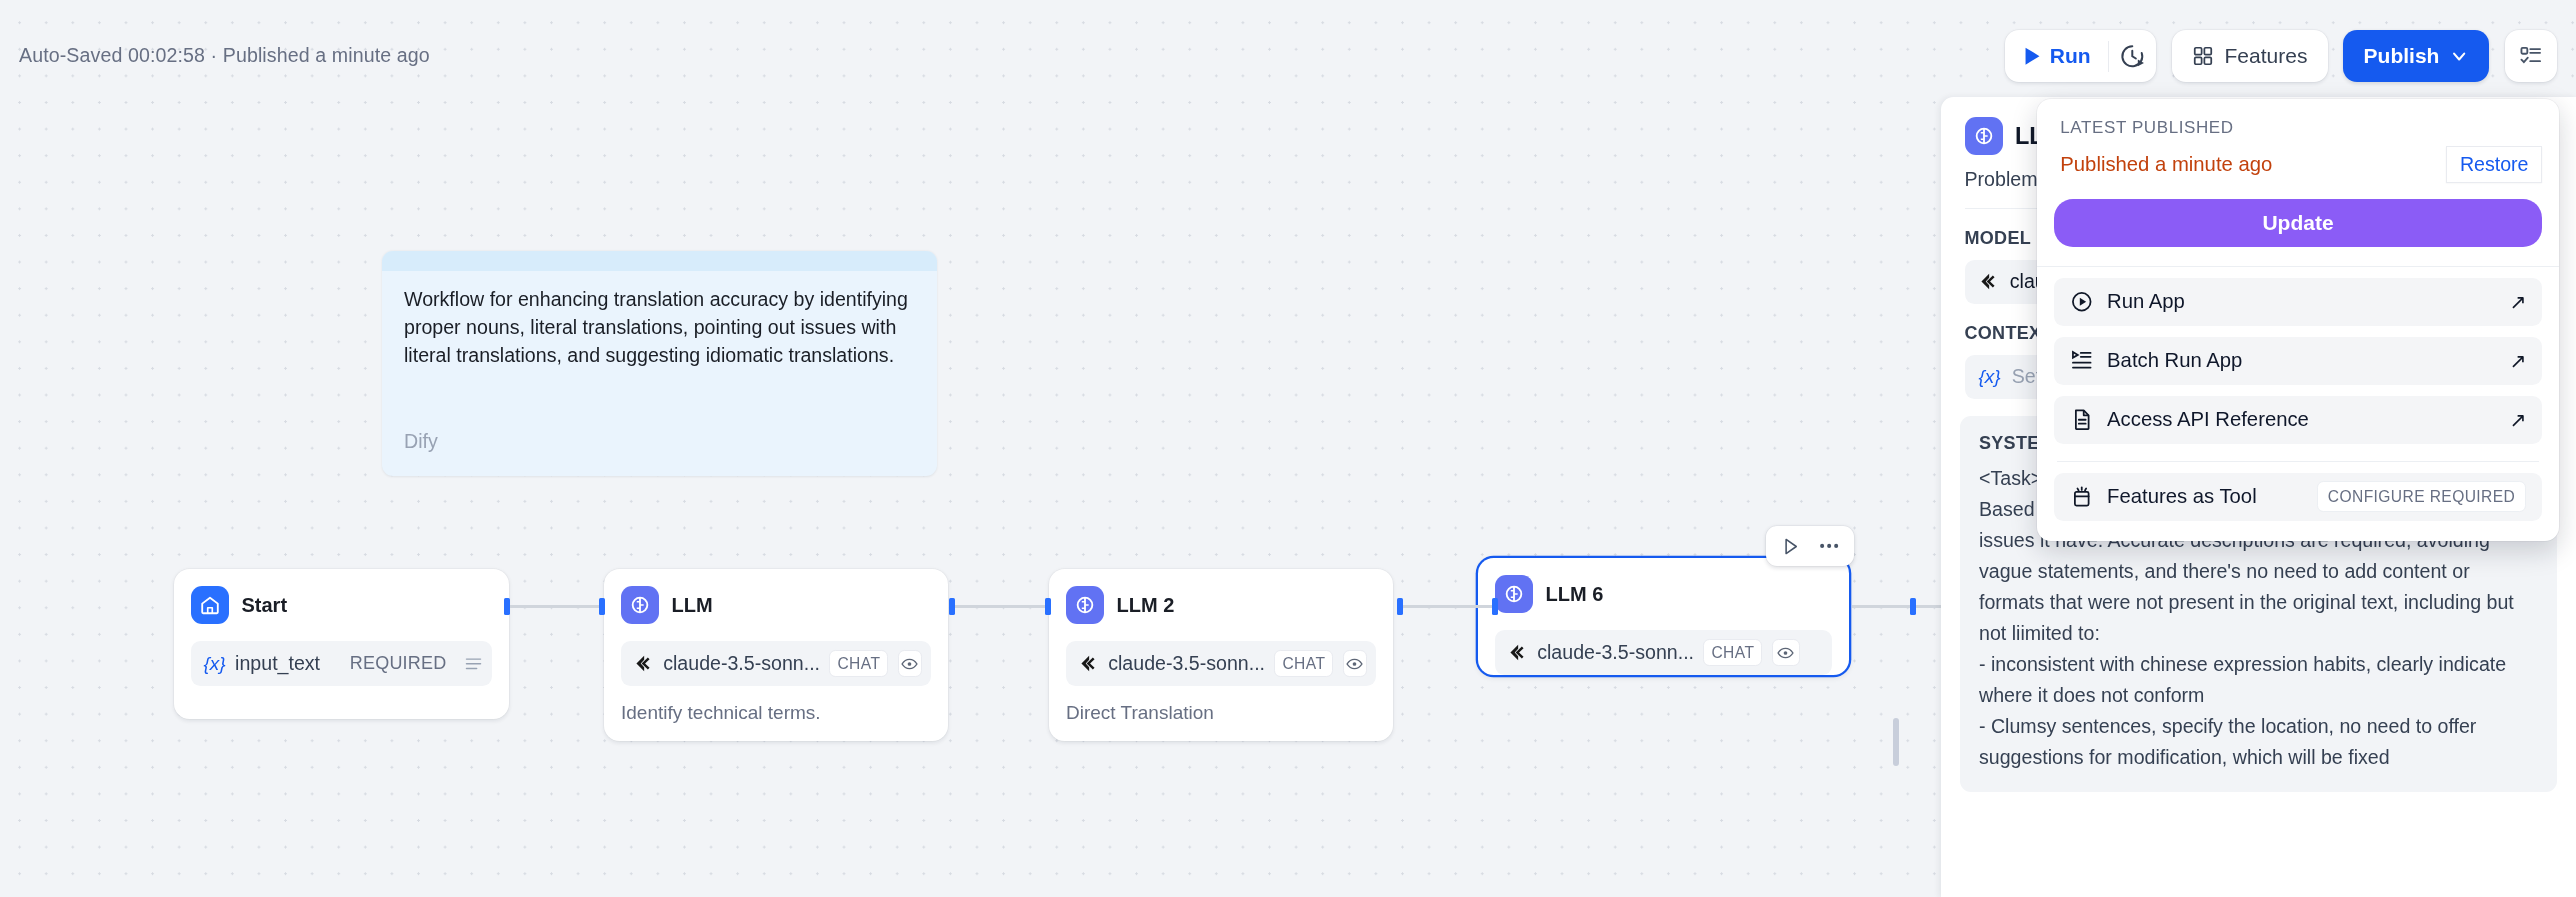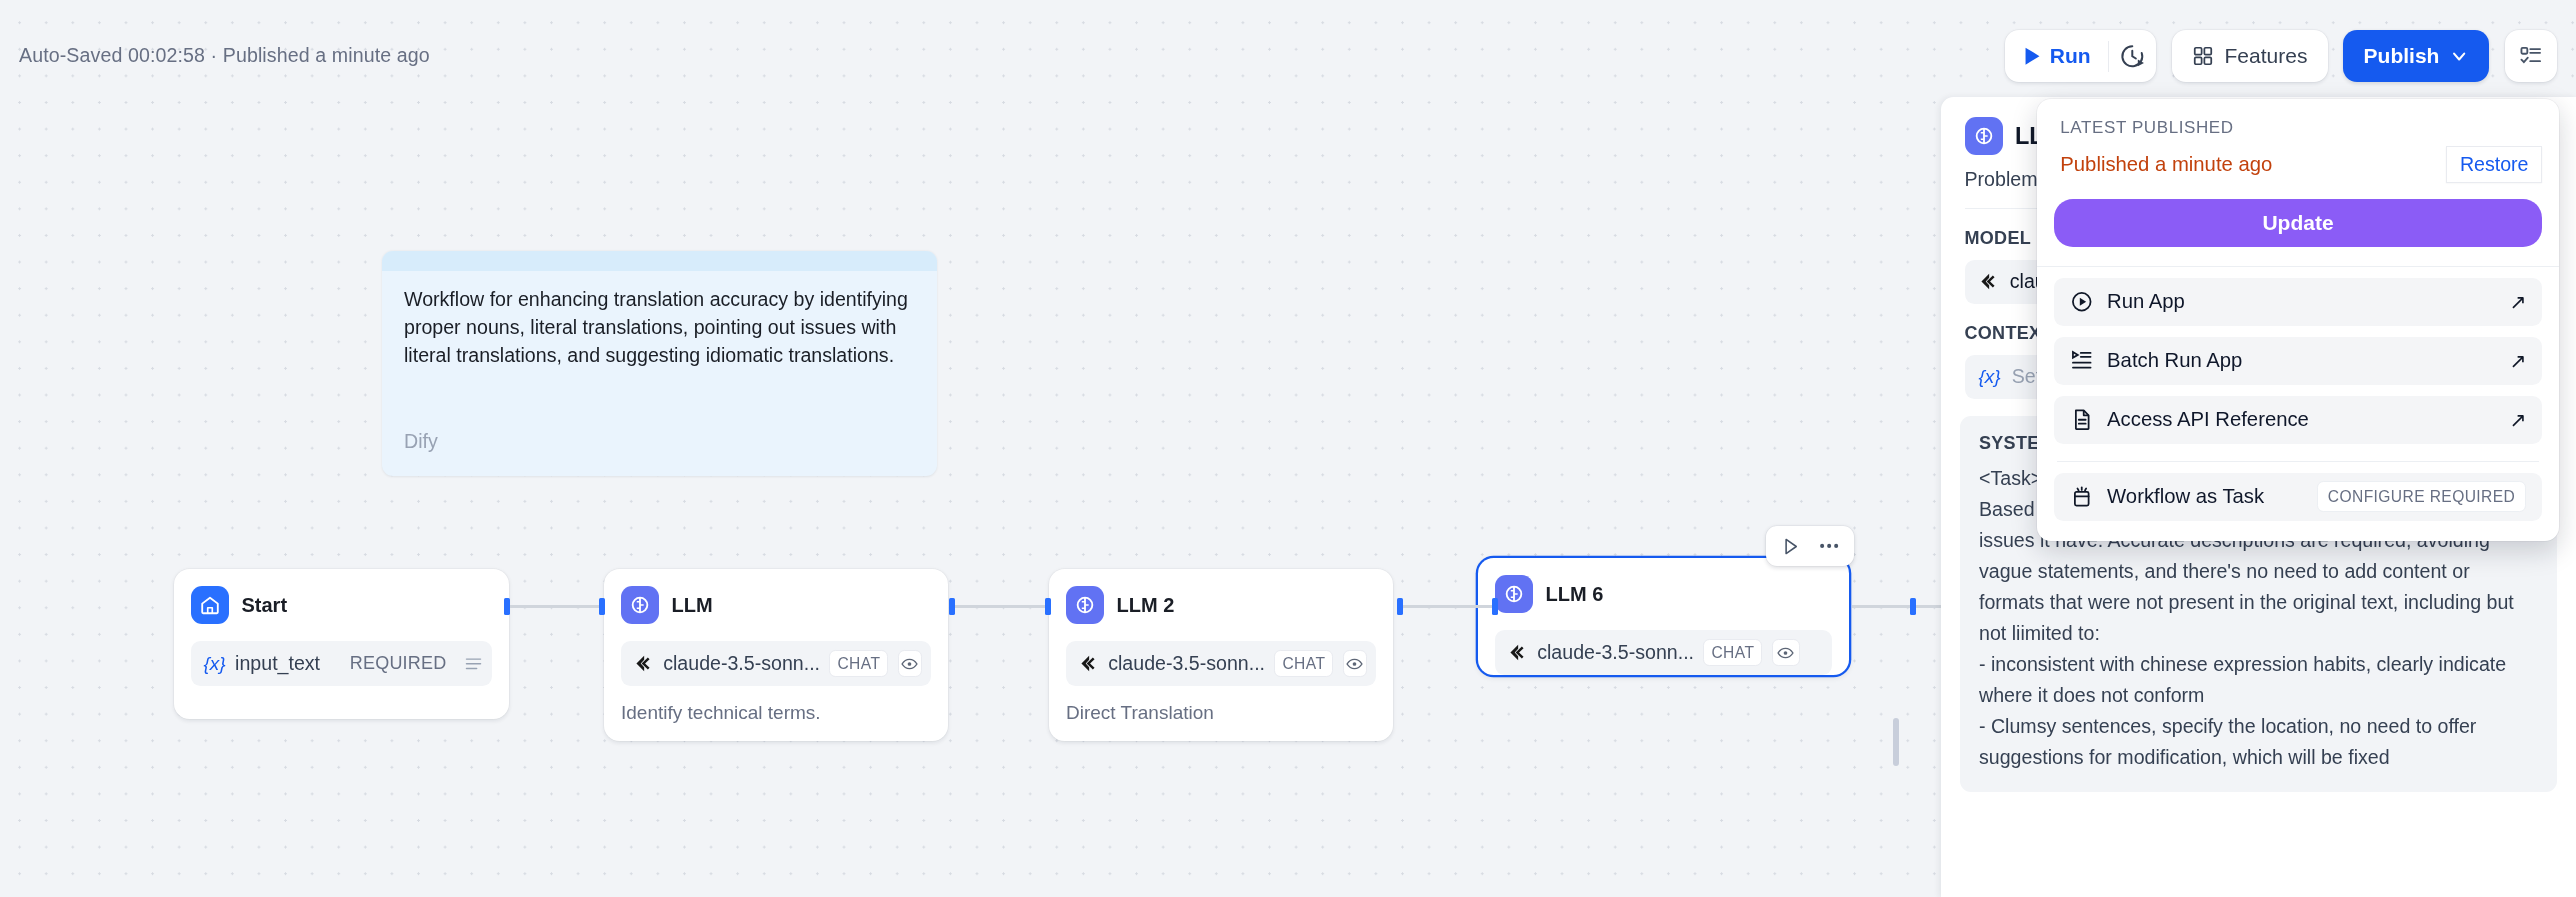--- a/index.html
+++ b/index.html
@@ -580,17 +580,17 @@
   <div class="pm-item">
     <span>
       <svg width="23.5" height="23.5" viewBox="0 0 24 24" fill="none" stroke="#101828" stroke-width="1.8" stroke-linecap="round">
         <rect x="5" y="7" width="14" height="14" rx="1.6"></rect>
         <line x1="5" y1="11.5" x2="19" y2="11.5"></line>
         <line x1="12" y1="2.5" x2="12" y2="5"></line>
         <line x1="16.5" y1="3.5" x2="15.3" y2="5.6"></line>
         <line x1="7.6" y1="3.5" x2="8.8" y2="5.6"></line>
       </svg>
     </span>
-    <span class="pm-item-text">Workflow as Task</span>
+    <span class="pm-item-text">Features as Tool</span>
     <span class="pm-badge">CONFIGURE REQUIRED</span>
   </div>
 </div>
 
 
 </body></html>

